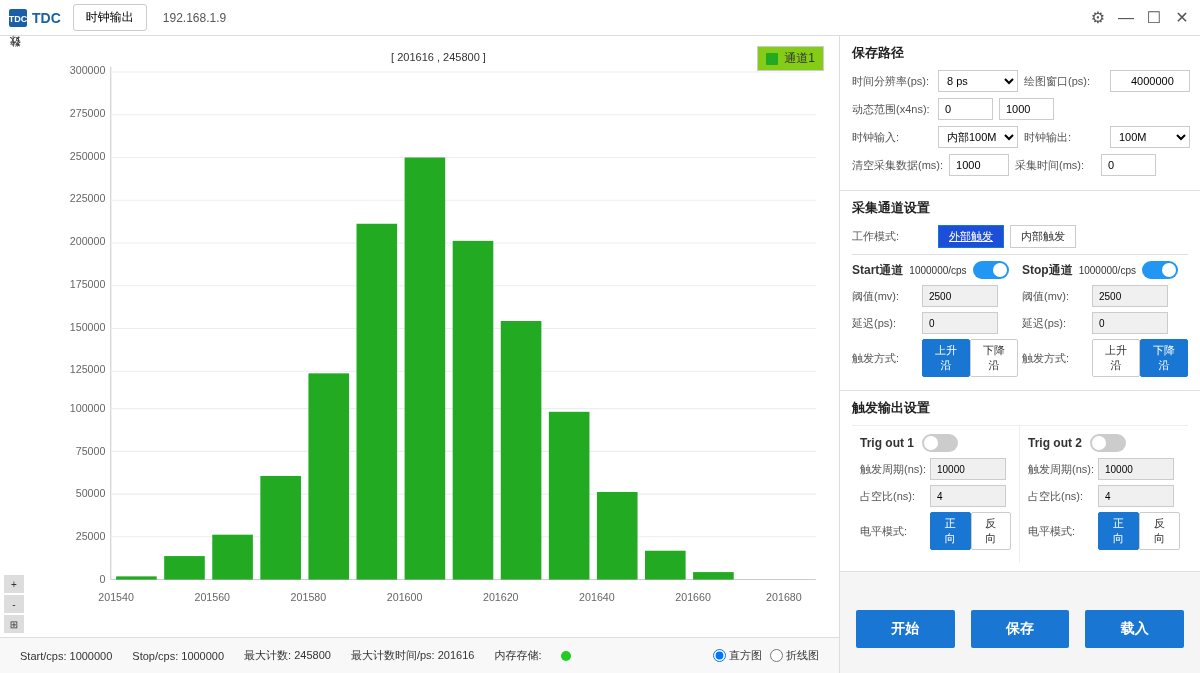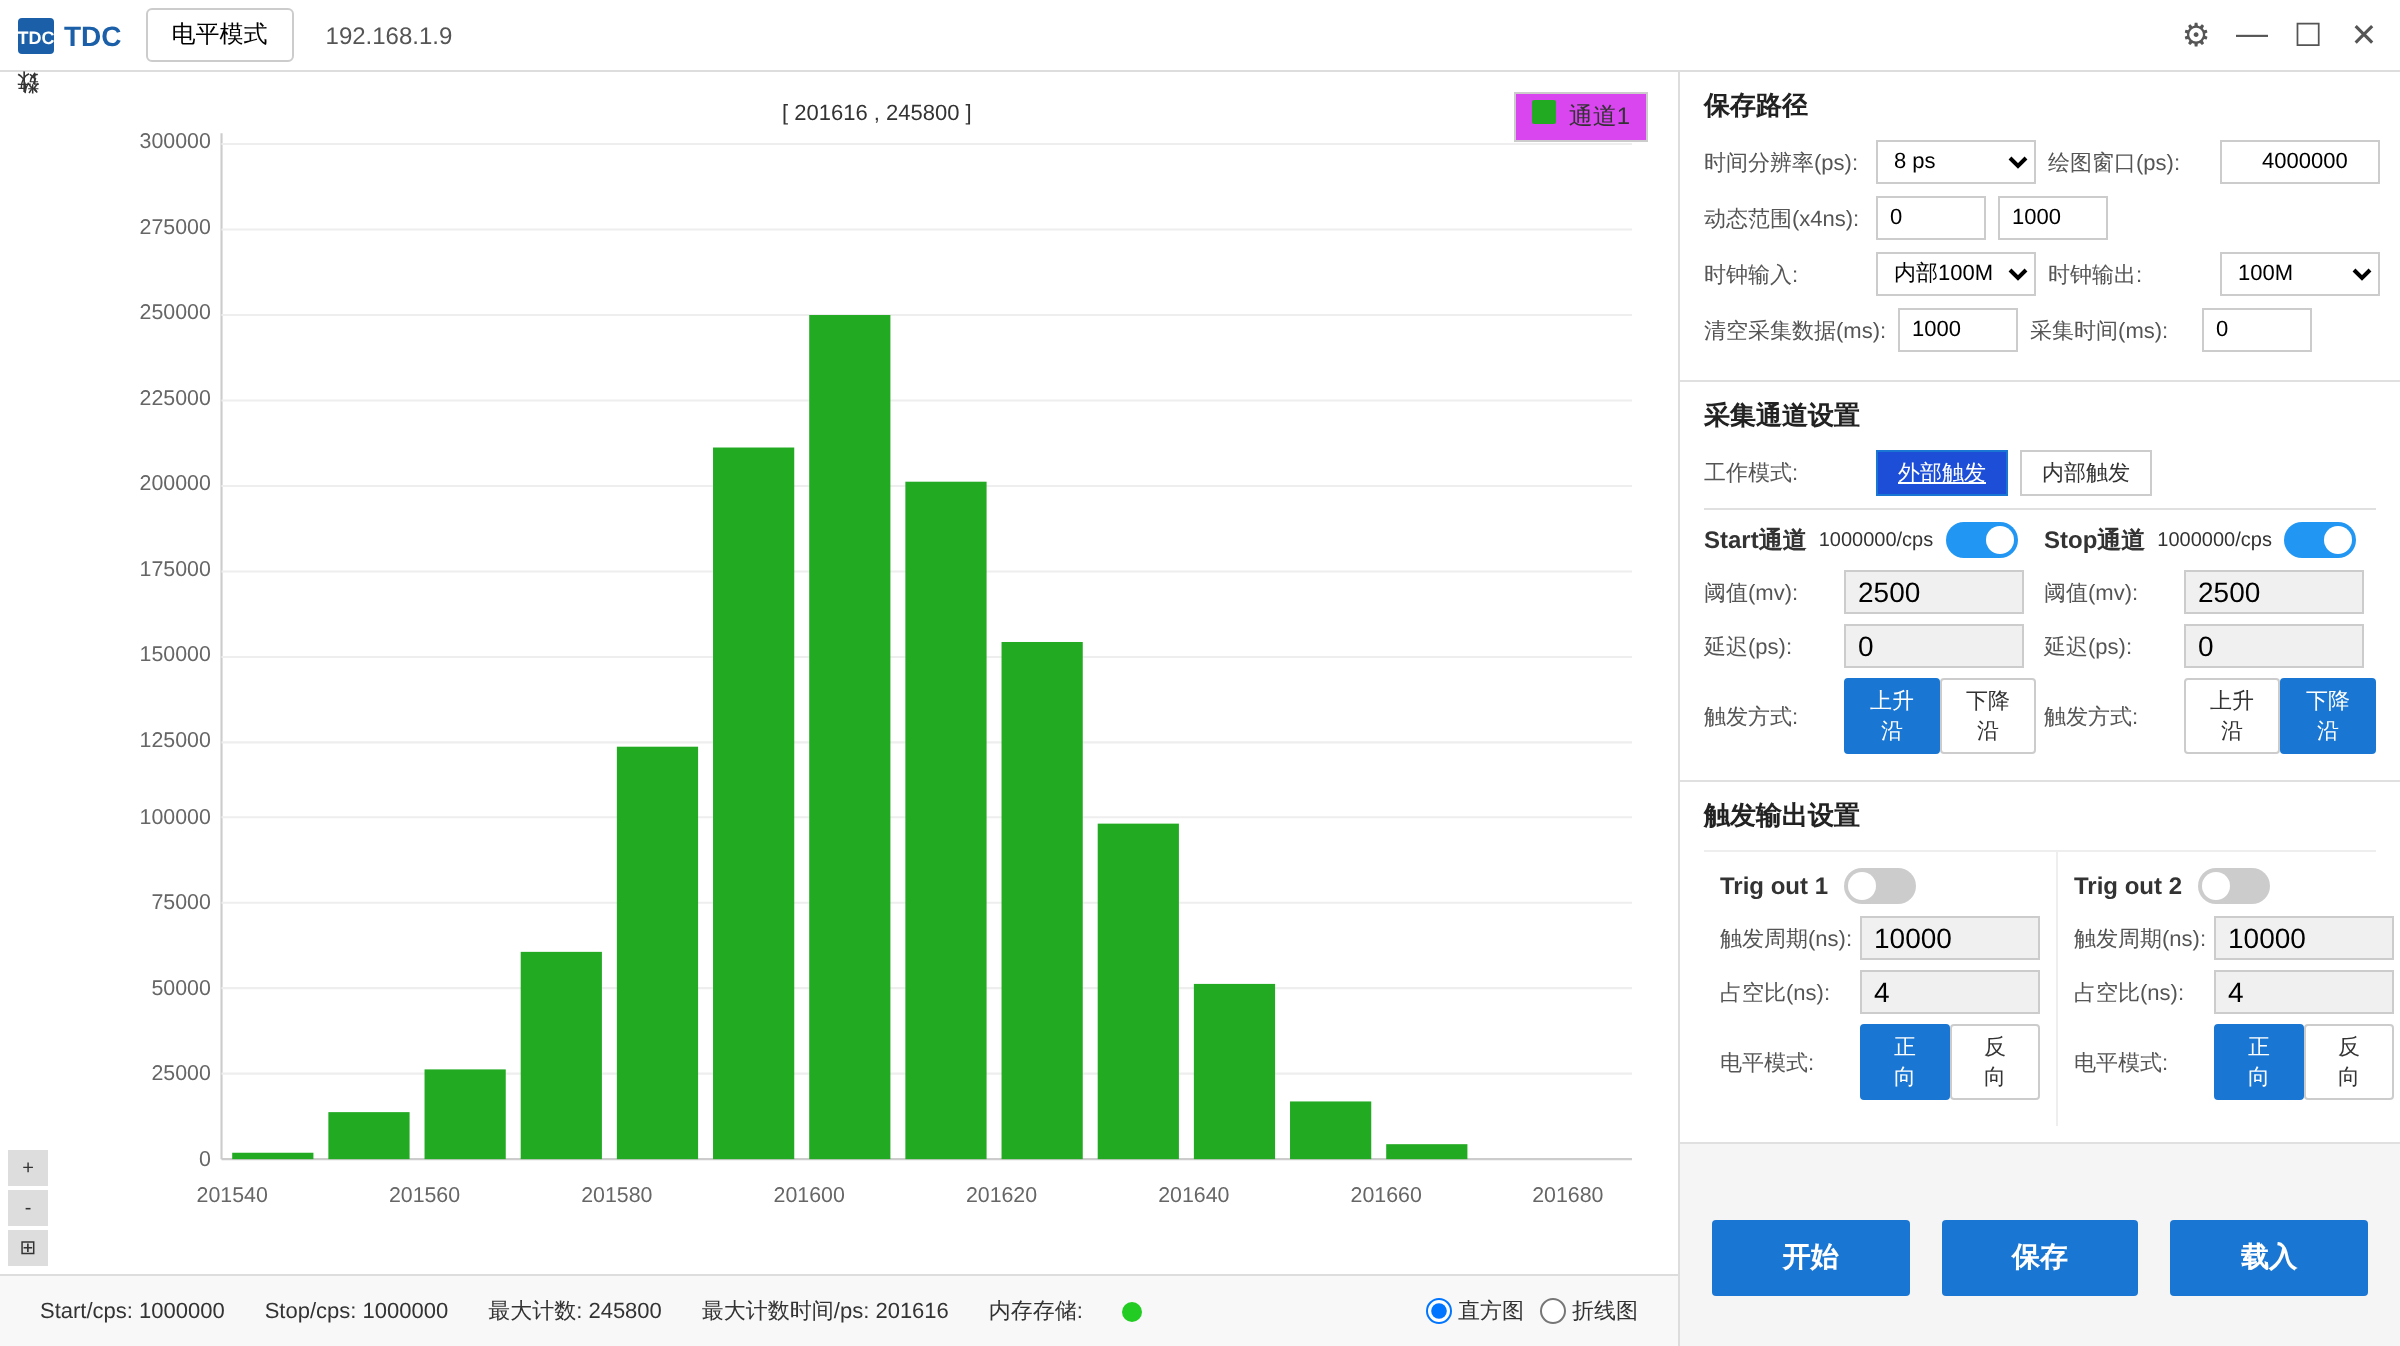--- a/index.html
+++ b/index.html
@@ -12,21 +12,21 @@
     .titlebar-ip { color: #555; font-size: 12px; margin-left: 4px; }
     .titlebar-controls { margin-left: auto; display: flex; gap: 8px; align-items: center; }
     .titlebar-icon { width: 20px; height: 20px; cursor: pointer; display: flex; align-items: center; justify-content: center; color: #555; font-size: 16px; }
     
     
     .main-layout { display: flex; height: calc(673px - 36px); }
     
     
     .chart-area { flex: 1; background: #fff; position: relative; padding: 10px 10px 50px 55px; border-right: 1px solid #ddd; }
     .chart-title-y { position: absolute; left: 8px; top: 20px; writing-mode: vertical-rl; transform: rotate(180deg); font-size: 11px; color: #333; }
-    .chart-legend { position: absolute; top: 10px; right: 15px; display: flex; gap: 6px; border: 1px solid #ccc; padding: 3px 8px; background: #d946ef; }
+    .chart-legend { position: absolute; top: 10px; right: 15px; display: flex; align-items: center; gap: 6px; border: 1px solid #ccc; padding: 3px 8px; background: #84cc16; }
     .legend-dot { width: 12px; height: 12px; background: #22aa22; border-radius: 1px; }
     .chart-tooltip { position: absolute; top: 15px; left: 50%; transform: translateX(-30%); font-size: 11px; color: #333; }
     
     
     .bottom-bar { position: absolute; bottom: 0; left: 0; right: 0; height: 36px; background: #f8f8f8; border-top: 1px solid #ddd; display: flex; align-items: center; padding: 0 20px; gap: 20px; font-size: 11px; }
     .bottom-icons { display: flex; flex-direction: column; gap: 2px; position: absolute; left: 8px; bottom: 45px; }
     .bottom-icon { width: 20px; height: 18px; background: #ddd; display: flex; align-items: center; justify-content: center; font-size: 10px; cursor: pointer; }
     
     
     .right-panel { width: 360px; background: #f5f5f5; display: flex; flex-direction: column; overflow-y: auto; }
@@ -51,21 +51,21 @@
     .btn-active { background: #1976d2; color: #fff; border: 1px solid #1976d2; }
     .btn-inactive { background: #fff; color: #333; border: 1px solid #ccc; }
     
     
     .mode-btn { padding: 3px 10px; font-size: 11px; cursor: pointer; border: 1px solid #ccc; }
     .mode-btn.active { background: #1d4ed8; color: #fff; border-color: #1976d2; text-decoration: underline; }
     .mode-btn.inactive { background: #fff; color: #333; }
     .trig-header { display: flex; align-items: center; gap: 8px; margin-bottom: 6px; font-weight: bold; font-size: 12px; }
     .trig-row { display: flex; align-items: center; margin-bottom: 5px; }
     .trig-label { font-size: 11px; color: #555; min-width: 70px; }
-    .trig-input { border: 1px solid #ccc; padding: 2px 6px; font-size: 14px; height: 22px; width: 90px; background: #f0f0f0; }
+    .trig-input { border: 1px solid #ccc; padding: 2px 6px; font-size: 10px; height: 22px; width: 76px; background: #f0f0f0; }
     .action-btn { flex: 1; padding: 10px; background: #1976d2; color: #fff; border: none; cursor: pointer; font-size: 14px; font-weight: bold; margin: 15px 4px; border-radius: 2px; }
     
     
     .chart-svg { width: 100%; height: 100%; }
     
     
     .radio-group { display: flex; align-items: center; gap: 8px; }
     .radio-label { display: flex; align-items: center; gap: 3px; font-size: 11px; cursor: pointer; }
     
     
@@ -82,21 +82,21 @@
 <body>
 
 <div class="titlebar">
   <div class="titlebar-logo">
     <svg width="20" height="20" viewBox="0 0 20 20">
       <rect x="1" y="1" width="18" height="18" rx="2" fill="#1a5fa8"></rect>
       <text x="10" y="14" text-anchor="middle" fill="#fff" font-size="9" font-weight="bold">TDC</text>
     </svg>
     <span>TDC</span>
   </div>
-  <button class="titlebar-btn">电平模式</button>
+  <button class="titlebar-btn">时钟输出</button>
   <span class="titlebar-ip">192.168.1.9</span>
   <div class="titlebar-controls">
     <div class="titlebar-icon">⚙</div>
     <div class="titlebar-icon">—</div>
     <div class="titlebar-icon">☐</div>
     <div class="titlebar-icon">✕</div>
   </div>
 </div>
 
 <div class="main-layout">

